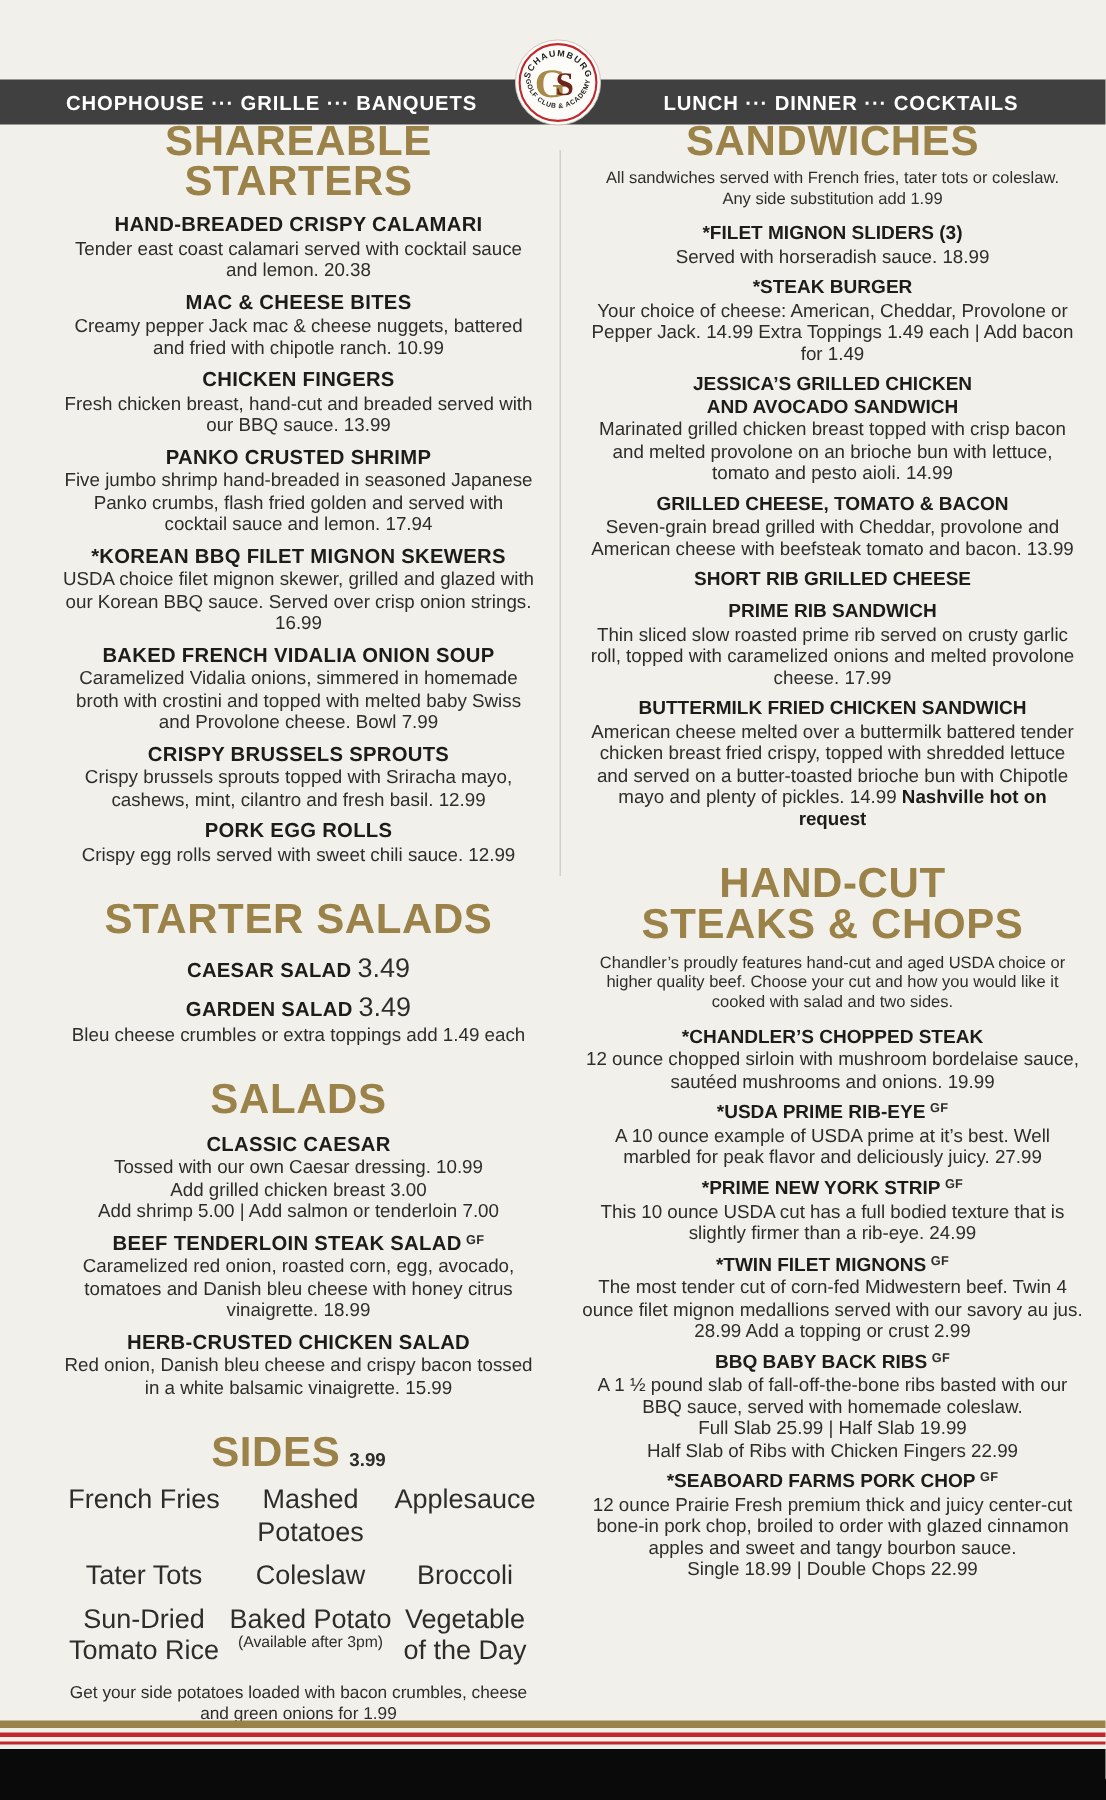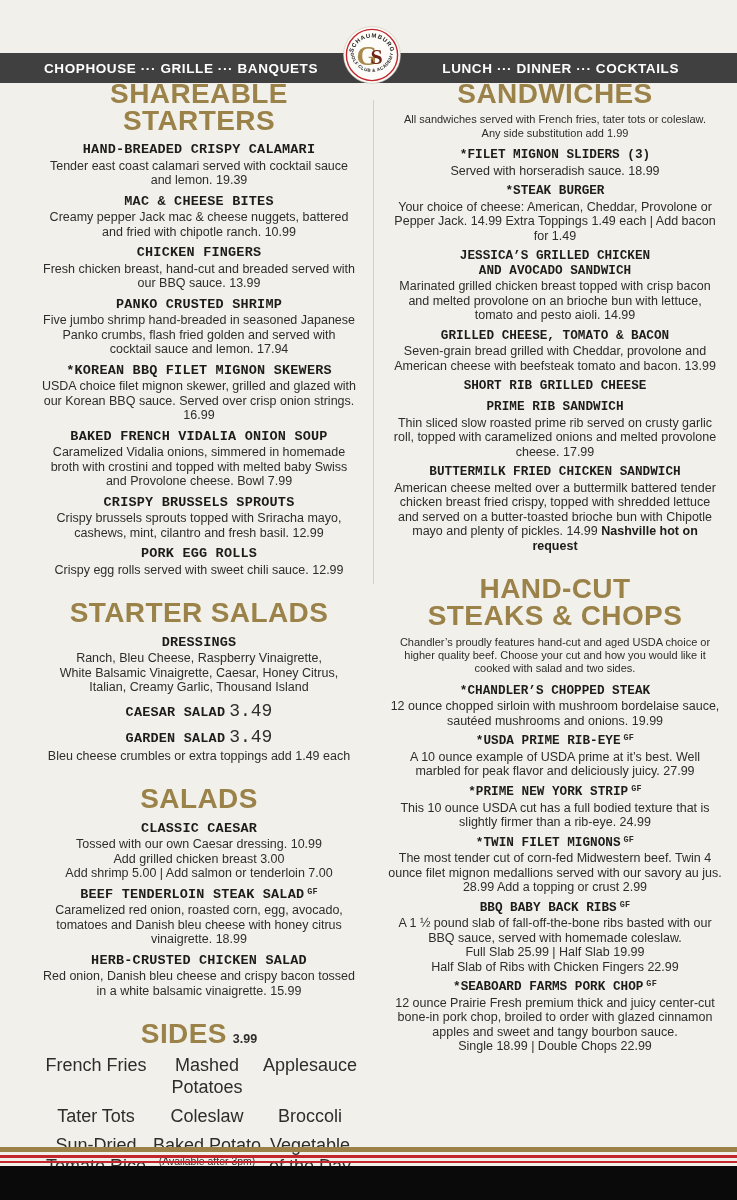--- a/index.html
+++ b/index.html
@@ -27,21 +27,21 @@
   .menu-section + .menu-section{margin-top:22px;}
   .sec-title{
     font-size:28px;font-weight:bold;color:#9a8249;line-height:.97;
     letter-spacing:.4px;margin:0 0 8px 0;white-space:pre-line;
   }
   .sec-suffix{font-size:12.5px;font-weight:bold;color:#2e2d2b;letter-spacing:0;margin-left:6px;}
   .sec-intro{font-size:11px;line-height:1.22;color:#2e2d2b;margin:-2px 0 8px 0;white-space:pre-line;}
   .item{margin-bottom:6px;}
   .item-name{
     font-size:13.5px;font-weight:bold;color:#1d1c1a;margin:0 0 1px 0;
-    letter-spacing:.2px;line-height:1.15;white-space:pre-line;font-family:Liberation Mono, monospace;
+    letter-spacing:.2px;line-height:1.15;white-space:pre-line;
   }
   #right-col .item-name{font-size:12.7px;letter-spacing:0;}
   .gf{font-size:8.5px;font-weight:bold;vertical-align:4px;margin-left:3px;letter-spacing:.2px;color:#2e2d2b;}
   .nprice{font-size:18px;font-weight:normal;margin-left:4px;letter-spacing:0;color:#2e2d2b;}
   .desc{font-size:12.5px;line-height:1.16;color:#2e2d2b;margin:0;white-space:pre-line;}
   .desc strong{font-weight:bold;color:#1d1c1a;}
   .sides-grid{display:grid;grid-template-columns:112px 110px 1fr;row-gap:8px;margin-top:3px;}
   .side-name{display:block;font-size:18px;line-height:1.18;color:#2e2d2b;white-space:pre-line;}
   .side-sub{display:block;font-size:10.5px;line-height:1.1;color:#2e2d2b;}
   .sec-footnote{font-size:11.5px;line-height:1.22;margin:10px 0 0 0;color:#2e2d2b;white-space:pre-line;}
@@ -79,21 +79,21 @@
       <text x="33.5" y="37.5" font-size="22" font-weight="bold" text-anchor="middle" fill="#6e2418" font-family="Liberation Serif, serif">S</text>
     </svg>
   </div>
 
   <div class="col" id="left-col">
       <section class="menu-section">
         <h2 class="sec-title">SHAREABLE
 STARTERS</h2>
         <div class="item">
           <h3 class="item-name">HAND-BREADED CRISPY CALAMARI</h3>
-          <p class="desc">Tender east coast calamari served with cocktail sauce and lemon. 19.39</p>
+          <p class="desc">Tender east coast calamari served with cocktail sauce and lemon. 20.38</p>
         </div>
         <div class="item">
           <h3 class="item-name">MAC &amp; CHEESE BITES</h3>
           <p class="desc">Creamy pepper Jack mac &amp; cheese nuggets, battered and fried with chipotle ranch. 10.99</p>
         </div>
         <div class="item">
           <h3 class="item-name">CHICKEN FINGERS</h3>
           <p class="desc">Fresh chicken breast, hand-cut and breaded served with our BBQ sauce. 13.99</p>
         </div>
         <div class="item">
@@ -112,26 +112,20 @@
           <h3 class="item-name">CRISPY BRUSSELS SPROUTS</h3>
           <p class="desc">Crispy brussels sprouts topped with Sriracha mayo, cashews, mint, cilantro and fresh basil. 12.99</p>
         </div>
         <div class="item">
           <h3 class="item-name">PORK EGG ROLLS</h3>
           <p class="desc">Crispy egg rolls served with sweet chili sauce. 12.99</p>
         </div>
       </section>
       <section class="menu-section">
         <h2 class="sec-title">STARTER SALADS</h2>
-        <div class="item">
-          <h3 class="item-name">DRESSINGS</h3>
-          <p class="desc">Ranch, Bleu Cheese, Raspberry Vinaigrette,
-White Balsamic Vinaigrette, Caesar, Honey Citrus,
-Italian, Creamy Garlic, Thousand Island</p>
-        </div>
         <div class="item">
           <h3 class="item-name">CAESAR SALAD<span class="nprice">3.49</span></h3>
         </div>
         <div class="item">
           <h3 class="item-name">GARDEN SALAD<span class="nprice">3.49</span></h3>
           <p class="desc">Bleu cheese crumbles or extra toppings add 1.49 each</p>
         </div>
       </section>
       <section class="menu-section">
         <h2 class="sec-title">SALADS</h2>

